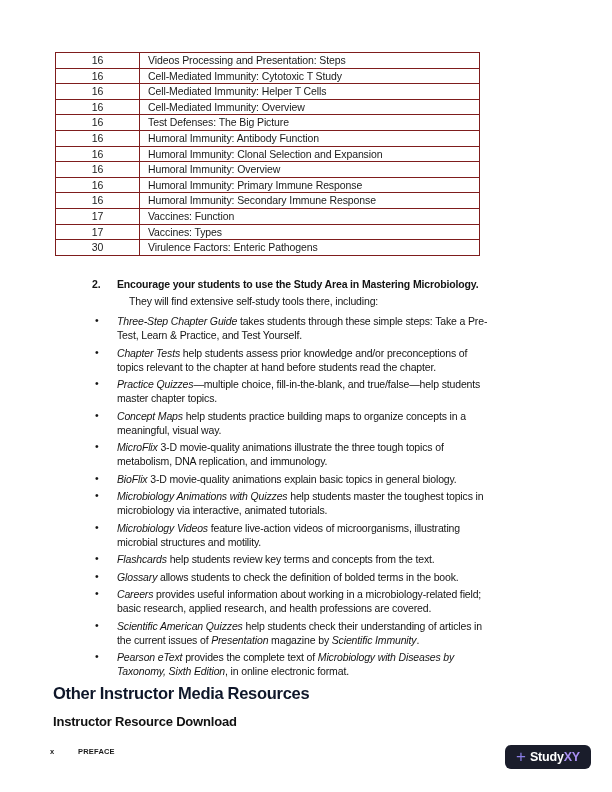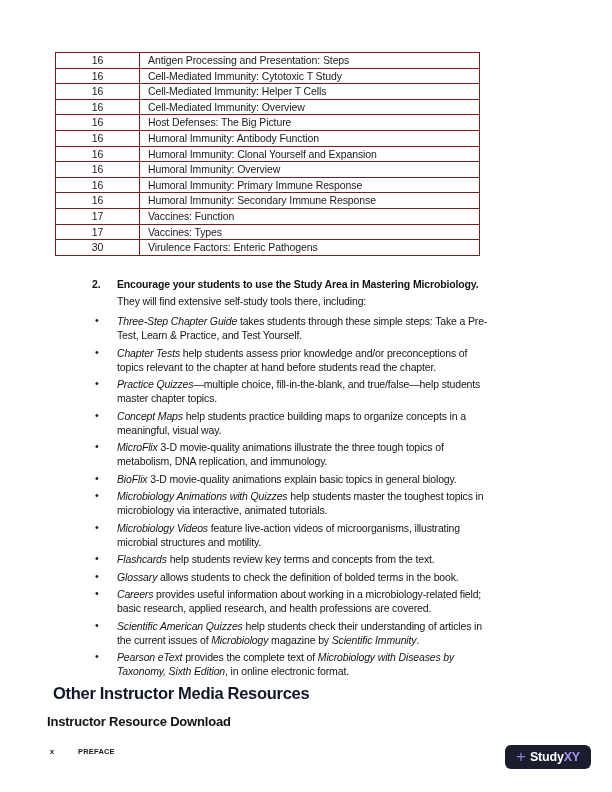--- a/index.html
+++ b/index.html
@@ -24,34 +24,34 @@
   .toc-table td.col-title { width:331px; padding-left:8px; }
 
   
   .content {
     position:absolute; left:92px; top:277px; width:398px;
     font-size:10.5px; letter-spacing:-0.15px; line-height:14px;
   }
   .section-head { display:flex; font-weight:bold; }
   .sec-num { width:25px; flex:0 0 25px; }
   .sec-title { white-space:nowrap; }
-  .sec-sub { margin-left:25px; margin-top:3px; }
+  .sec-sub { margin-left:37px; margin-top:3px; }
   ul.bullets { list-style:none; margin:6px 0 0 0; padding:0; }
   ul.bullets li { position:relative; padding-left:25px; margin-bottom:3.5px; }
   ul.bullets li::before { content:"\2022"; position:absolute; left:3px; top:-1px; }
   ul.bullets li span.it { font-style:italic; }
 
   
   .h1 {
     position:absolute; left:53px; top:684px;
     font-size:16.5px; font-weight:bold; letter-spacing:-0.3px;
     color:#0f172a;
   }
   .h2 {
-    position:absolute; left:47px; top:714px;
+    position:absolute; left:53px; top:714px;
     font-size:13px; font-weight:bold; letter-spacing:-0.2px;
     color:#111;
   }
 
   
   .footer {
     position:absolute; left:50px; top:747px;
     font-size:7.5px; font-weight:bold; color:#1a1a1a; letter-spacing:0.2px;
   }
   .footer .pagenum { display:inline-block; width:28px; }
@@ -67,45 +67,45 @@
 </style>
 </head>
 <body>
 
 <div class="page">
 
   <table class="toc-table">
     <tbody>
         <tr>
           <td class="col-page">16</td>
-          <td class="col-title">Antigen Processing and Presentation: Steps</td>
+          <td class="col-title">Videos Processing and Presentation: Steps</td>
         </tr>
         <tr>
           <td class="col-page">16</td>
           <td class="col-title">Cell-Mediated Immunity: Cytotoxic T Study</td>
         </tr>
         <tr>
           <td class="col-page">16</td>
           <td class="col-title">Cell-Mediated Immunity: Helper T Cells</td>
         </tr>
         <tr>
           <td class="col-page">16</td>
           <td class="col-title">Cell-Mediated Immunity: Overview</td>
         </tr>
         <tr>
           <td class="col-page">16</td>
-          <td class="col-title">Host Defenses: The Big Picture</td>
+          <td class="col-title">Test Defenses: The Big Picture</td>
         </tr>
         <tr>
           <td class="col-page">16</td>
           <td class="col-title">Humoral Immunity: Antibody Function</td>
         </tr>
         <tr>
           <td class="col-page">16</td>
-          <td class="col-title">Humoral Immunity: Clonal Yourself and Expansion</td>
+          <td class="col-title">Humoral Immunity: Clonal Selection and Expansion</td>
         </tr>
         <tr>
           <td class="col-page">16</td>
           <td class="col-title">Humoral Immunity: Overview</td>
         </tr>
         <tr>
           <td class="col-page">16</td>
           <td class="col-title">Humoral Immunity: Primary Immune Response</td>
         </tr>
         <tr>
@@ -138,21 +138,21 @@
         <li><span class="it">Chapter Tests</span><span> help students assess prior knowledge and/or preconceptions of topics relevant to the chapter at hand before students read the chapter.</span></li>
         <li><span class="it">Practice Quizzes</span><span>—multiple choice, fill-in-the-blank, and true/false—help students master chapter topics.</span></li>
         <li><span class="it">Concept Maps</span><span> help students practice building maps to organize concepts in a meaningful, visual way.</span></li>
         <li><span class="it">MicroFlix</span><span> 3-D movie-quality animations illustrate the three tough topics of metabolism, DNA replication, and immunology.</span></li>
         <li><span class="it">BioFlix</span><span> 3-D movie-quality animations explain basic topics in general biology.</span></li>
         <li><span class="it">Microbiology Animations with Quizzes</span><span> help students master the toughest topics in microbiology via interactive, animated tutorials.</span></li>
         <li><span class="it">Microbiology Videos</span><span> feature live-action videos of microorganisms, illustrating microbial structures and motility.</span></li>
         <li><span class="it">Flashcards</span><span> help students review key terms and concepts from the text.</span></li>
         <li><span class="it">Glossary</span><span> allows students to check the definition of bolded terms in the book.</span></li>
         <li><span class="it">Careers</span><span> provides useful information about working in a microbiology-related field; basic research, applied research, and health professions are covered.</span></li>
-        <li><span class="it">Scientific American Quizzes</span><span> help students check their understanding of articles in the current issues of </span><span class="it">Microbiology</span><span> magazine by </span><span class="it">Scientific Immunity</span><span>.</span></li>
+        <li><span class="it">Scientific American Quizzes</span><span> help students check their understanding of articles in the current issues of </span><span class="it">Presentation</span><span> magazine by </span><span class="it">Scientific Immunity</span><span>.</span></li>
         <li><span class="it">Pearson eText</span><span> provides the complete text of </span><span class="it">Microbiology with Diseases by Taxonomy, Sixth Edition</span><span>, in online electronic format.</span></li>
       </ul>
   </div>
 
   <div class="h1">Other Instructor Media Resources</div>
   <div class="h2">Instructor Resource Download</div>
 
   <div class="footer">
     <span class="pagenum">x</span><span>PREFACE</span>
   </div>

